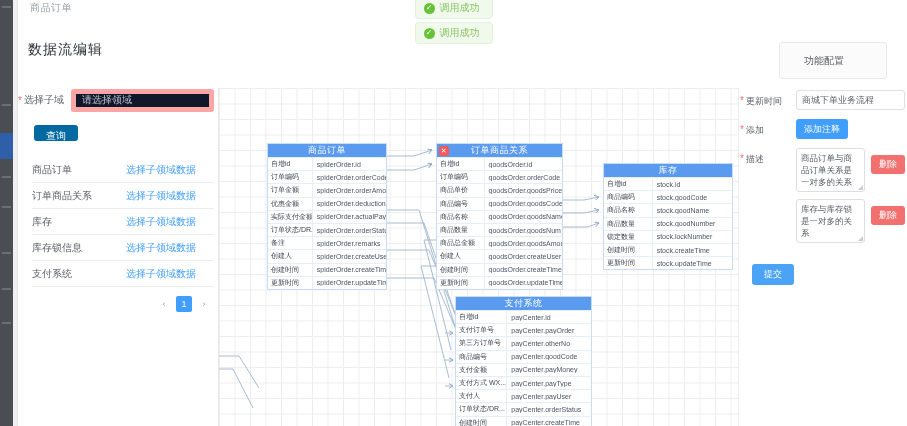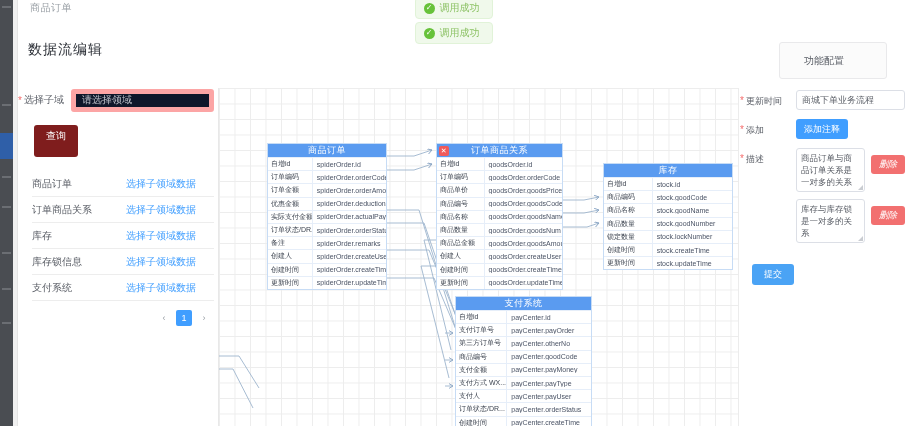--- a/index.html
+++ b/index.html
@@ -79,22 +79,22 @@
   }
   .req-star { color: #f56c6c; font-size: 10px; margin-right: 2px; }
   .text-input {
     height: 23px; border: 5px solid #fca5a5; border-radius: 3px;
     background: #0f172a; font-size: 10px; color: #c0c4cc;
     padding: 0 6px; display: flex; align-items: center;
     flex: 1; margin-left: 7px;
   }
   .btn {
     border: none; border-radius: 3px; cursor: pointer;
-    font-size: 10px; color: #fff; background: #7f1d1d;
-    padding: 0 12px; height: 32px; line-height: 22px;
+    font-size: 10px; color: #fff; background: #0369a1;
+    padding: 0 12px; height: 16px; line-height: 22px;
     display: inline-block;
   }
   .btn-query { margin: 13px 0 0 16px; }
 
   
   .dom-table { margin-top: 14px; width: 182px; margin-left: 14px; }
   .dom-head, .dom-row {
     display: flex; align-items: center;
     height: 26px; border-bottom: 1px solid #ededed;
     font-size: 10px;
@@ -186,21 +186,21 @@
     overflow: hidden; resize: none;
   }
   .ta::after {
     content: ""; position: absolute; right: 1px; bottom: 1px;
     width: 0; height: 0; border-left: 5px solid transparent;
     border-bottom: 5px solid #c9ccd1;
   }
   .btn-del {
     background: #f27070; color: #fff; font-size: 9px;
     border-radius: 3px; padding: 0 8px; height: 19px; line-height: 19px;
-    cursor: pointer; flex: none; margin-top: 7px; font-style: italic;
+    cursor: pointer; flex: none; margin-top: 7px;
   }
   .btn-submit { margin-left: 12px; margin-top: 5px; background:#4aa3f5; height:21px; line-height:21px; padding:0 12px; font-size:9px; border-radius:3px; color:#fff; cursor:pointer; display:inline-block;}
   .right-sep { position:absolute; left:738px; top:88px; width:1px; height:338px; background:#ececec; }
 </style>
 </head>
 <body>
 
 <div id="app">
 
   <div class="rail">

